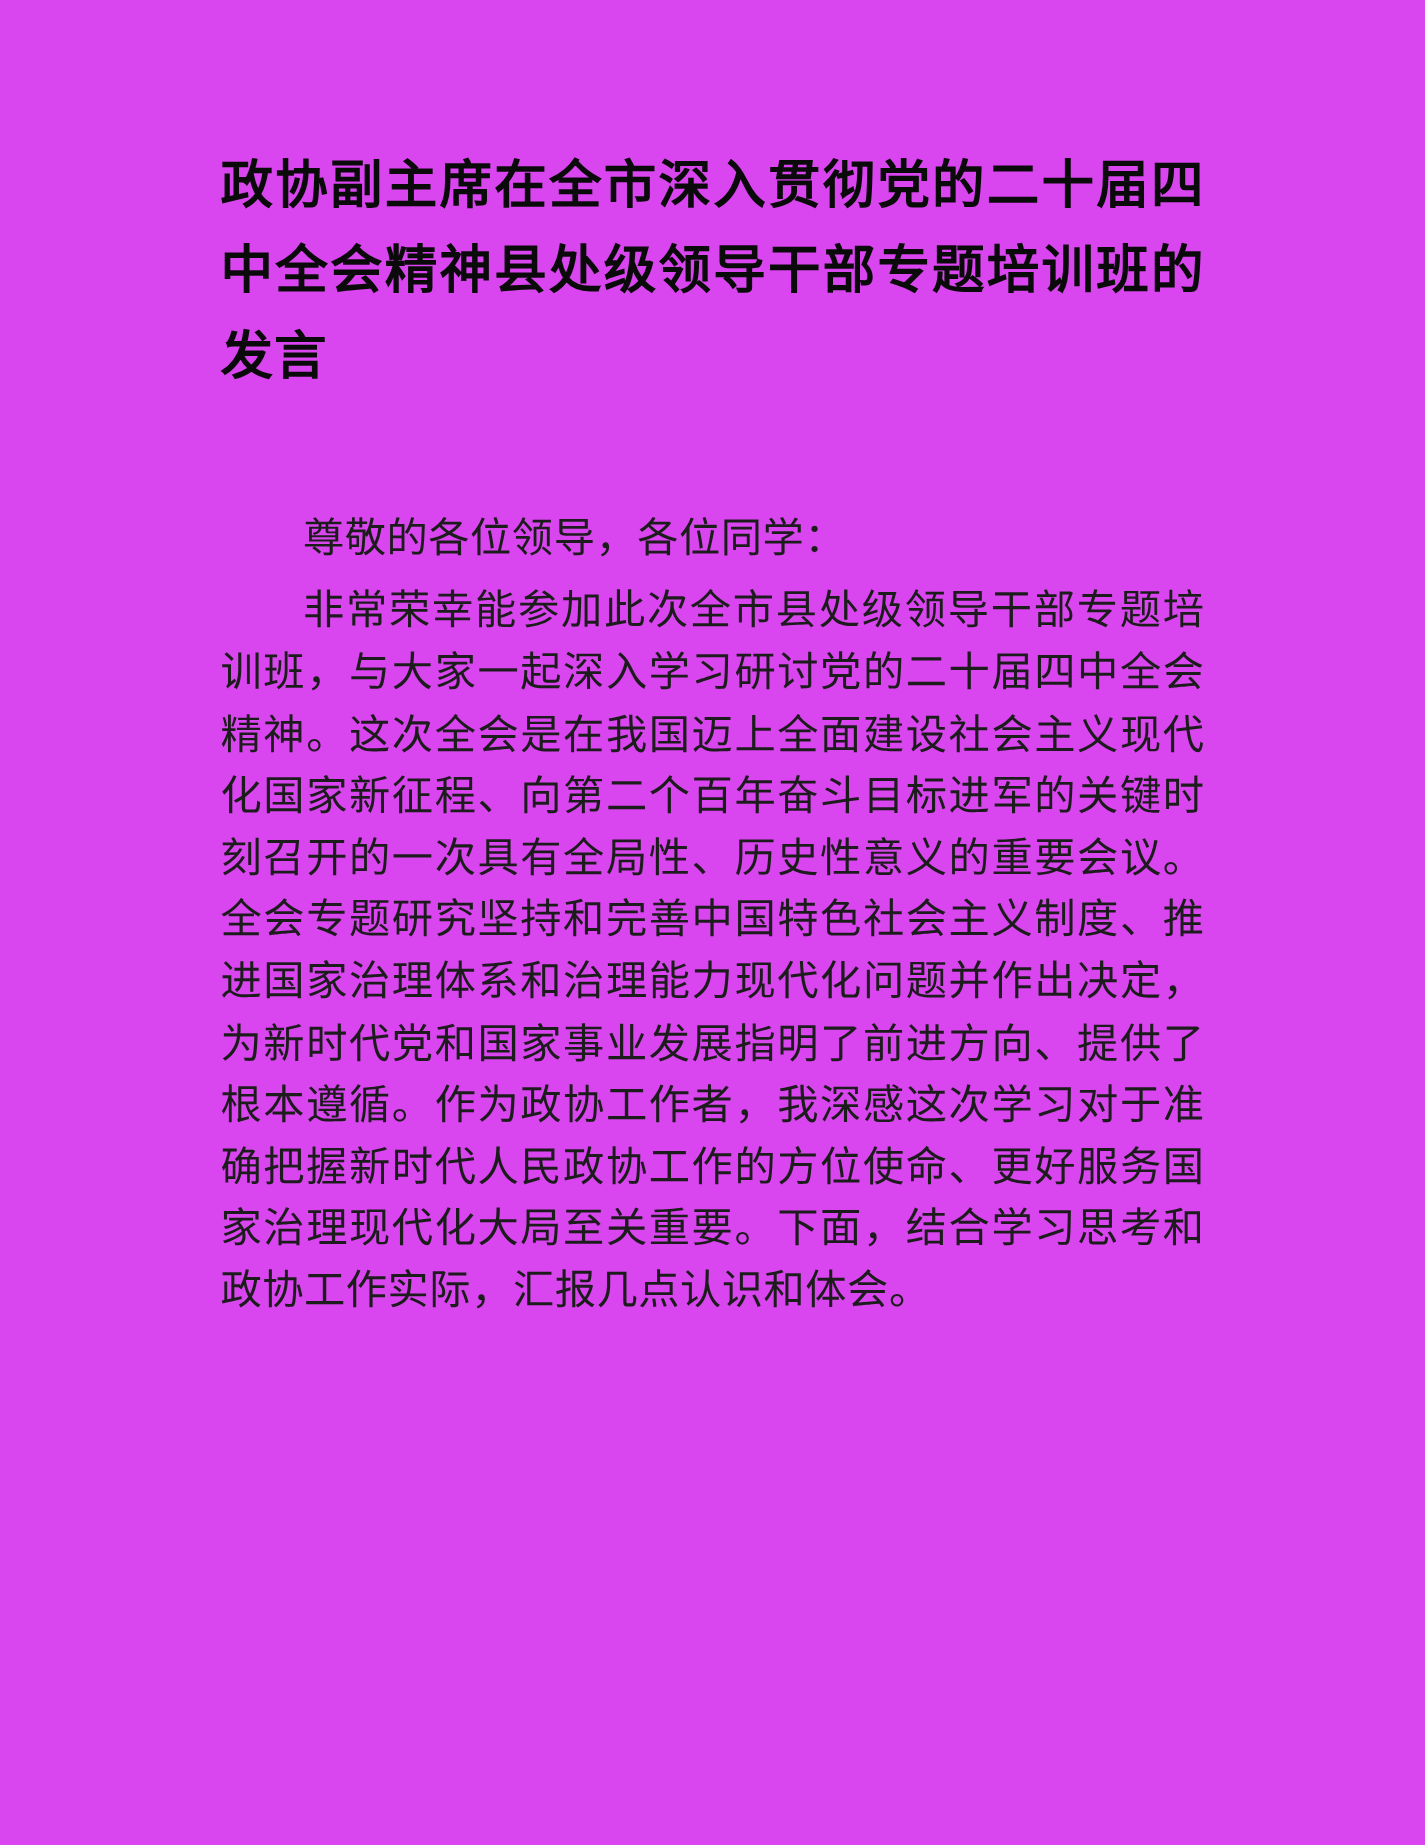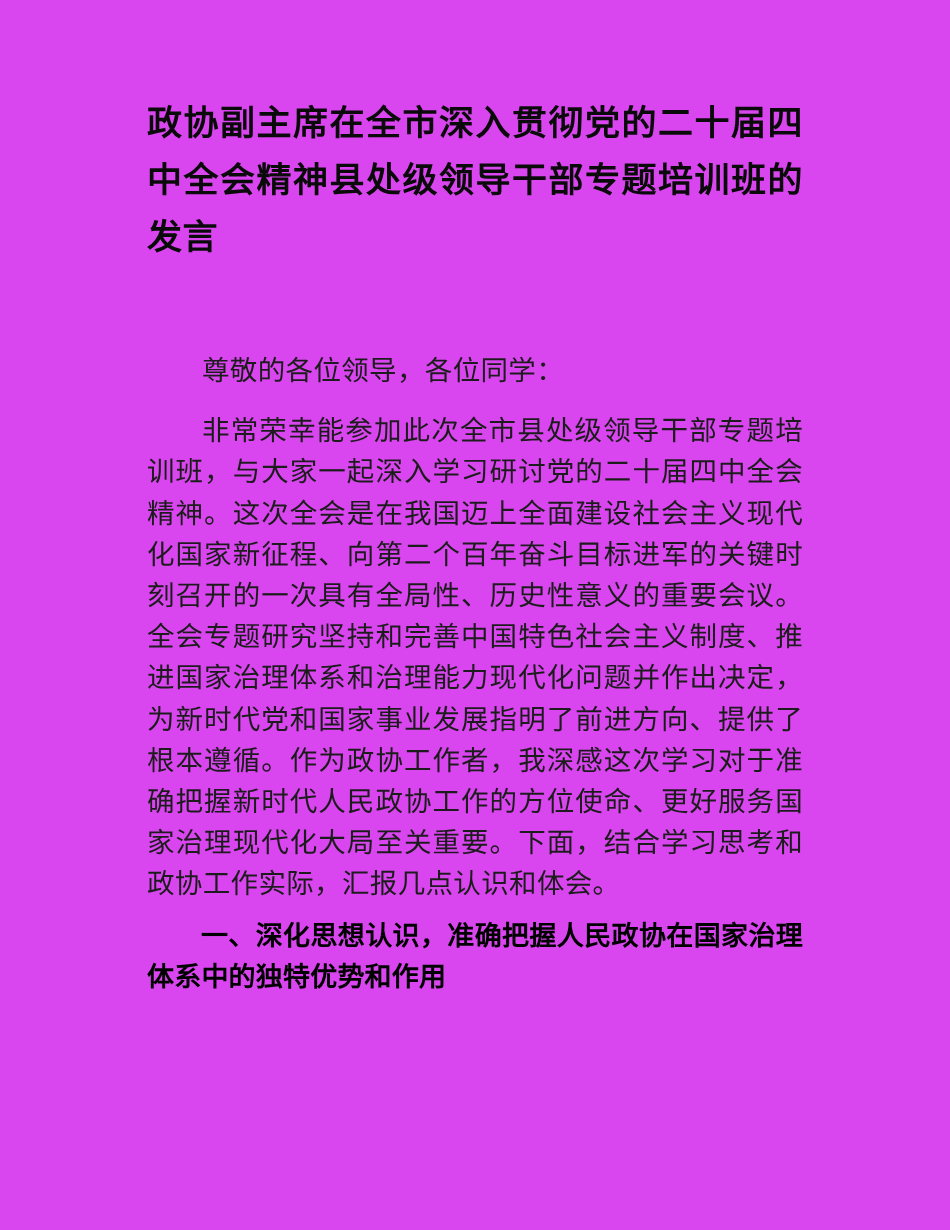--- a/index.html
+++ b/index.html
@@ -47,21 +47,21 @@
 
   
   .para {
     font-family: "Liberation Serif", "DejaVu Serif", serif;
     font-size: 27.5px;
     line-height: 41.2px;
     color: #1c1c1c;
     text-align: justify;
     text-align-last: left;
     text-indent: 55px;
-    margin: 12px 0 0 0;
+    margin: 0 0 0 0;
     letter-spacing: 0.35px;
     -webkit-font-smoothing: none;
   }
 
   .para.salutation {
     margin-bottom: 0;
   }
 
   
   .block-gap-sm { height: 7px; }
@@ -99,19 +99,18 @@
     <div class="title-gap"></div>
 
     <p class="para salutation">尊敬的各位领导，各位同学：</p>
 
     <div class="block-gap-sm"></div>
 
     <p class="para">非常荣幸能参加此次全市县处级领导干部专题培训班，与大家一起深入学习研讨党的二十届四中全会精神。这次全会是在我国迈上全面建设社会主义现代化国家新征程、向第二个百年奋斗目标进军的关键时刻召开的一次具有全局性、历史性意义的重要会议。全会专题研究坚持和完善中国特色社会主义制度、推进国家治理体系和治理能力现代化问题并作出决定，为新时代党和国家事业发展指明了前进方向、提供了根本遵循。作为政协工作者，我深感这次学习对于准确把握新时代人民政协工作的方位使命、更好服务国家治理现代化大局至关重要。下面，结合学习思考和政协工作实际，汇报几点认识和体会。</p>
 
     <div class="block-gap-md"></div>
 
-    <h2 class="section-heading">一、深化思想认识，准确把握人民政协在国家治理体系中的独特优势和作用</h2>
 
     <div class="block-gap-sm"></div>
 
 
   </div>
 </div>
 
 </body></html>

